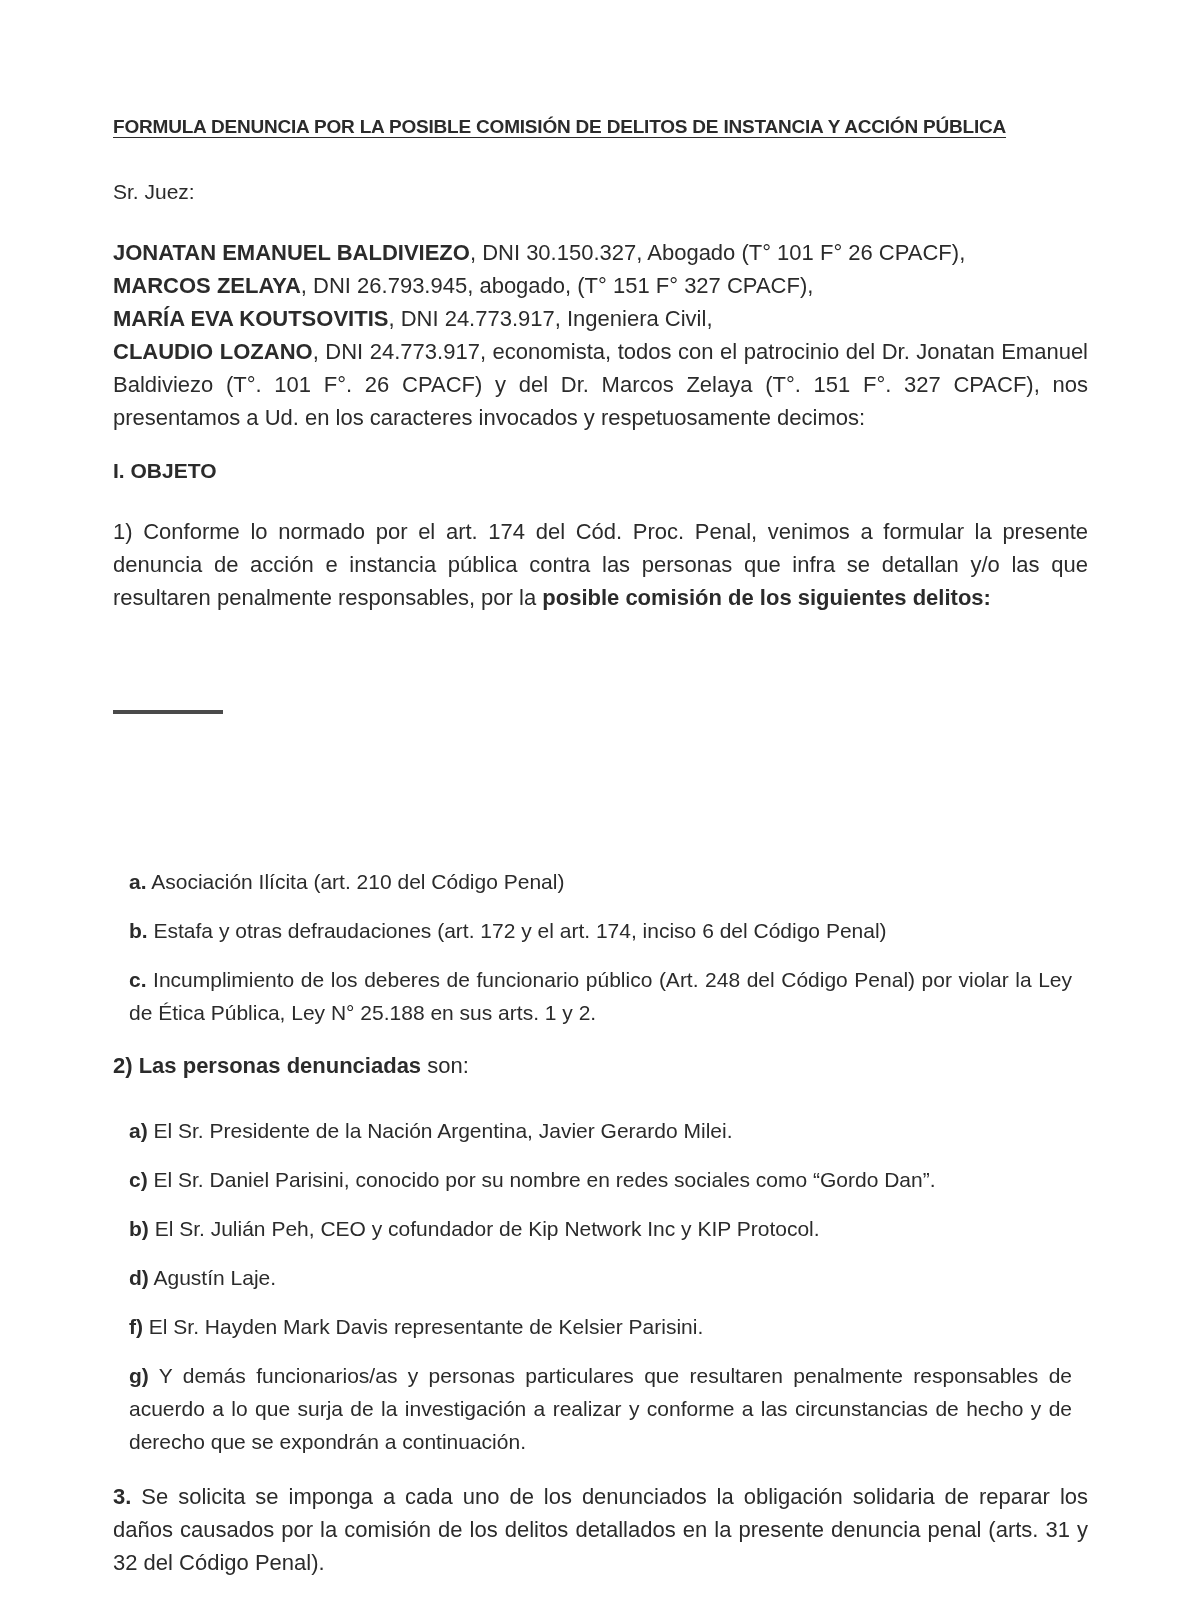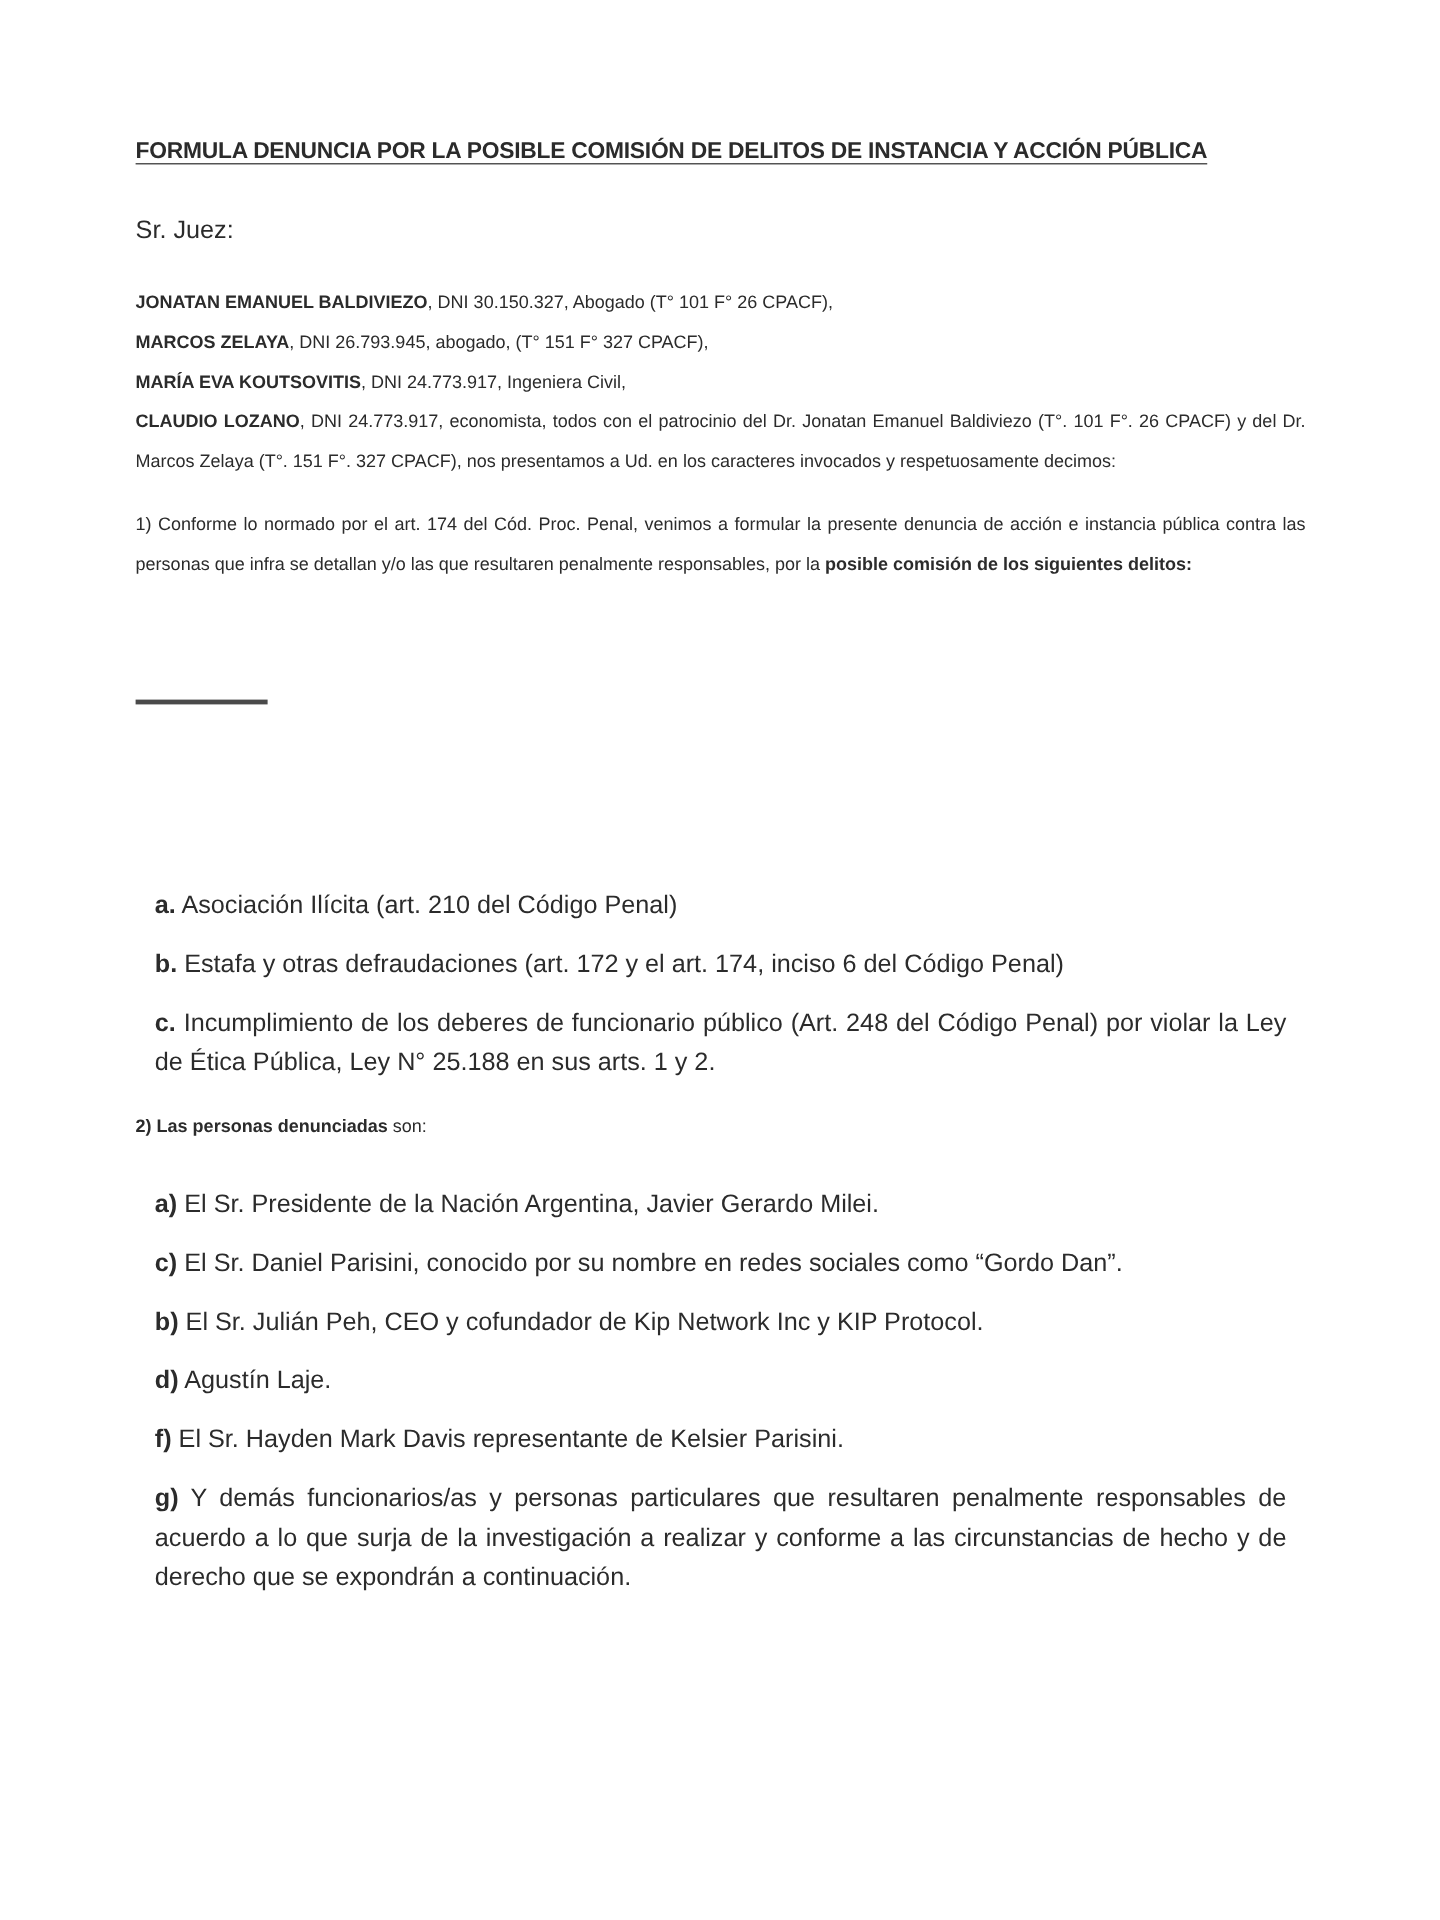--- a/index.html
+++ b/index.html
@@ -31,21 +31,21 @@
     text-decoration: underline;
     text-underline-offset: 4px;
     margin: 0 0 30px 0;
   }
   .salutation {
     font-size: 21px;
     line-height: 33px;
     margin: 0 0 28px 0;
   }
   .para {
-    font-size: 15px;
+    font-size: 22px;
     line-height: 33px;
     text-align: justify;
     margin: 0;
   }
   .presenters { margin-bottom: 20px; }
   .objeto {
     font-size: 21px;
     font-weight: bold;
     line-height: 33px;
     margin: 0 0 28px 0;
@@ -74,20 +74,21 @@
 
   <p class="doc-title">FORMULA DENUNCIA POR LA POSIBLE COMISIÓN DE DELITOS DE INSTANCIA Y ACCIÓN PÚBLICA</p>
 
   <p class="salutation">Sr. Juez:</p>
 
   <p class="para presenters"><span class="b">JONATAN EMANUEL BALDIVIEZO</span><span>, DNI 30.150.327, Abogado (T° 101 F° 26 CPACF),</span><br>
     <span class="b">MARCOS ZELAYA</span><span>, DNI 26.793.945, abogado, (T° 151 F° 327 CPACF),</span><br>
     <span class="b">MARÍA EVA KOUTSOVITIS</span><span>, DNI 24.773.917, Ingeniera Civil,</span><br>
     <span class="b">CLAUDIO LOZANO</span><span>, DNI 24.773.917, economista, todos con el patrocinio del Dr. Jonatan Emanuel Baldiviezo (T°. 101 F°. 26 CPACF) y del Dr. Marcos Zelaya (T°. 151 F°. 327 CPACF), nos presentamos a Ud. en los caracteres invocados y respetuosamente decimos:</span></p>
 
+  <p class="objeto">I. OBJETO</p>
 
   <p class="para para1"><span>1) Conforme lo normado por el art. 174 del Cód. Proc. Penal, venimos a formular la presente denuncia de acción e instancia pública contra las personas que infra se detallan y/o las que resultaren penalmente responsables, por la </span><span class="b">posible comisión de los siguientes delitos:</span></p>
 
   <div class="separator"></div>
 
   <div>
     <p class="item"><span class="b">a.</span><span> Asociación Ilícita (art. 210 del Código Penal)</span></p>
     <p class="item"><span class="b">b.</span><span> Estafa y otras defraudaciones (art. 172 y el art. 174, inciso 6 del Código Penal)</span></p>
     <p class="item"><span class="b">c.</span><span> Incumplimiento de los deberes de funcionario público (Art. 248 del Código Penal) por violar la Ley de Ética Pública, Ley N° 25.188 en sus arts. 1 y 2.</span></p>
   </div>
@@ -96,14 +97,15 @@
 
   <div class="accused-list">
     <p class="item"><span class="b">a)</span><span> El Sr. Presidente de la Nación Argentina, Javier Gerardo Milei.</span></p>
     <p class="item"><span class="b">c)</span><span> El Sr. Daniel Parisini, conocido por su nombre en redes sociales como “Gordo Dan”.</span></p>
     <p class="item"><span class="b">b)</span><span> El Sr.  Julián Peh, CEO y cofundador de Kip Network Inc y KIP Protocol.</span></p>
     <p class="item"><span class="b">d)</span><span> Agustín Laje.</span></p>
     <p class="item"><span class="b">f)</span><span> El Sr. Hayden Mark Davis representante de Kelsier Parisini.</span></p>
     <p class="item"><span class="b">g)</span><span> Y demás funcionarios/as y personas particulares que resultaren penalmente responsables de acuerdo a lo que surja de la investigación a realizar y conforme a las circunstancias de hecho y de derecho que se expondrán a continuación.</span></p>
   </div>
 
+  <p class="para para3"><span class="b">3.</span><span> Se solicita se imponga a cada uno de los denunciados la obligación solidaria de reparar los daños causados por la comisión de los delitos detallados en la presente denuncia penal (arts. 31 y 32 del Código Penal).</span></p>
 
 </div>
 
 </body></html>

